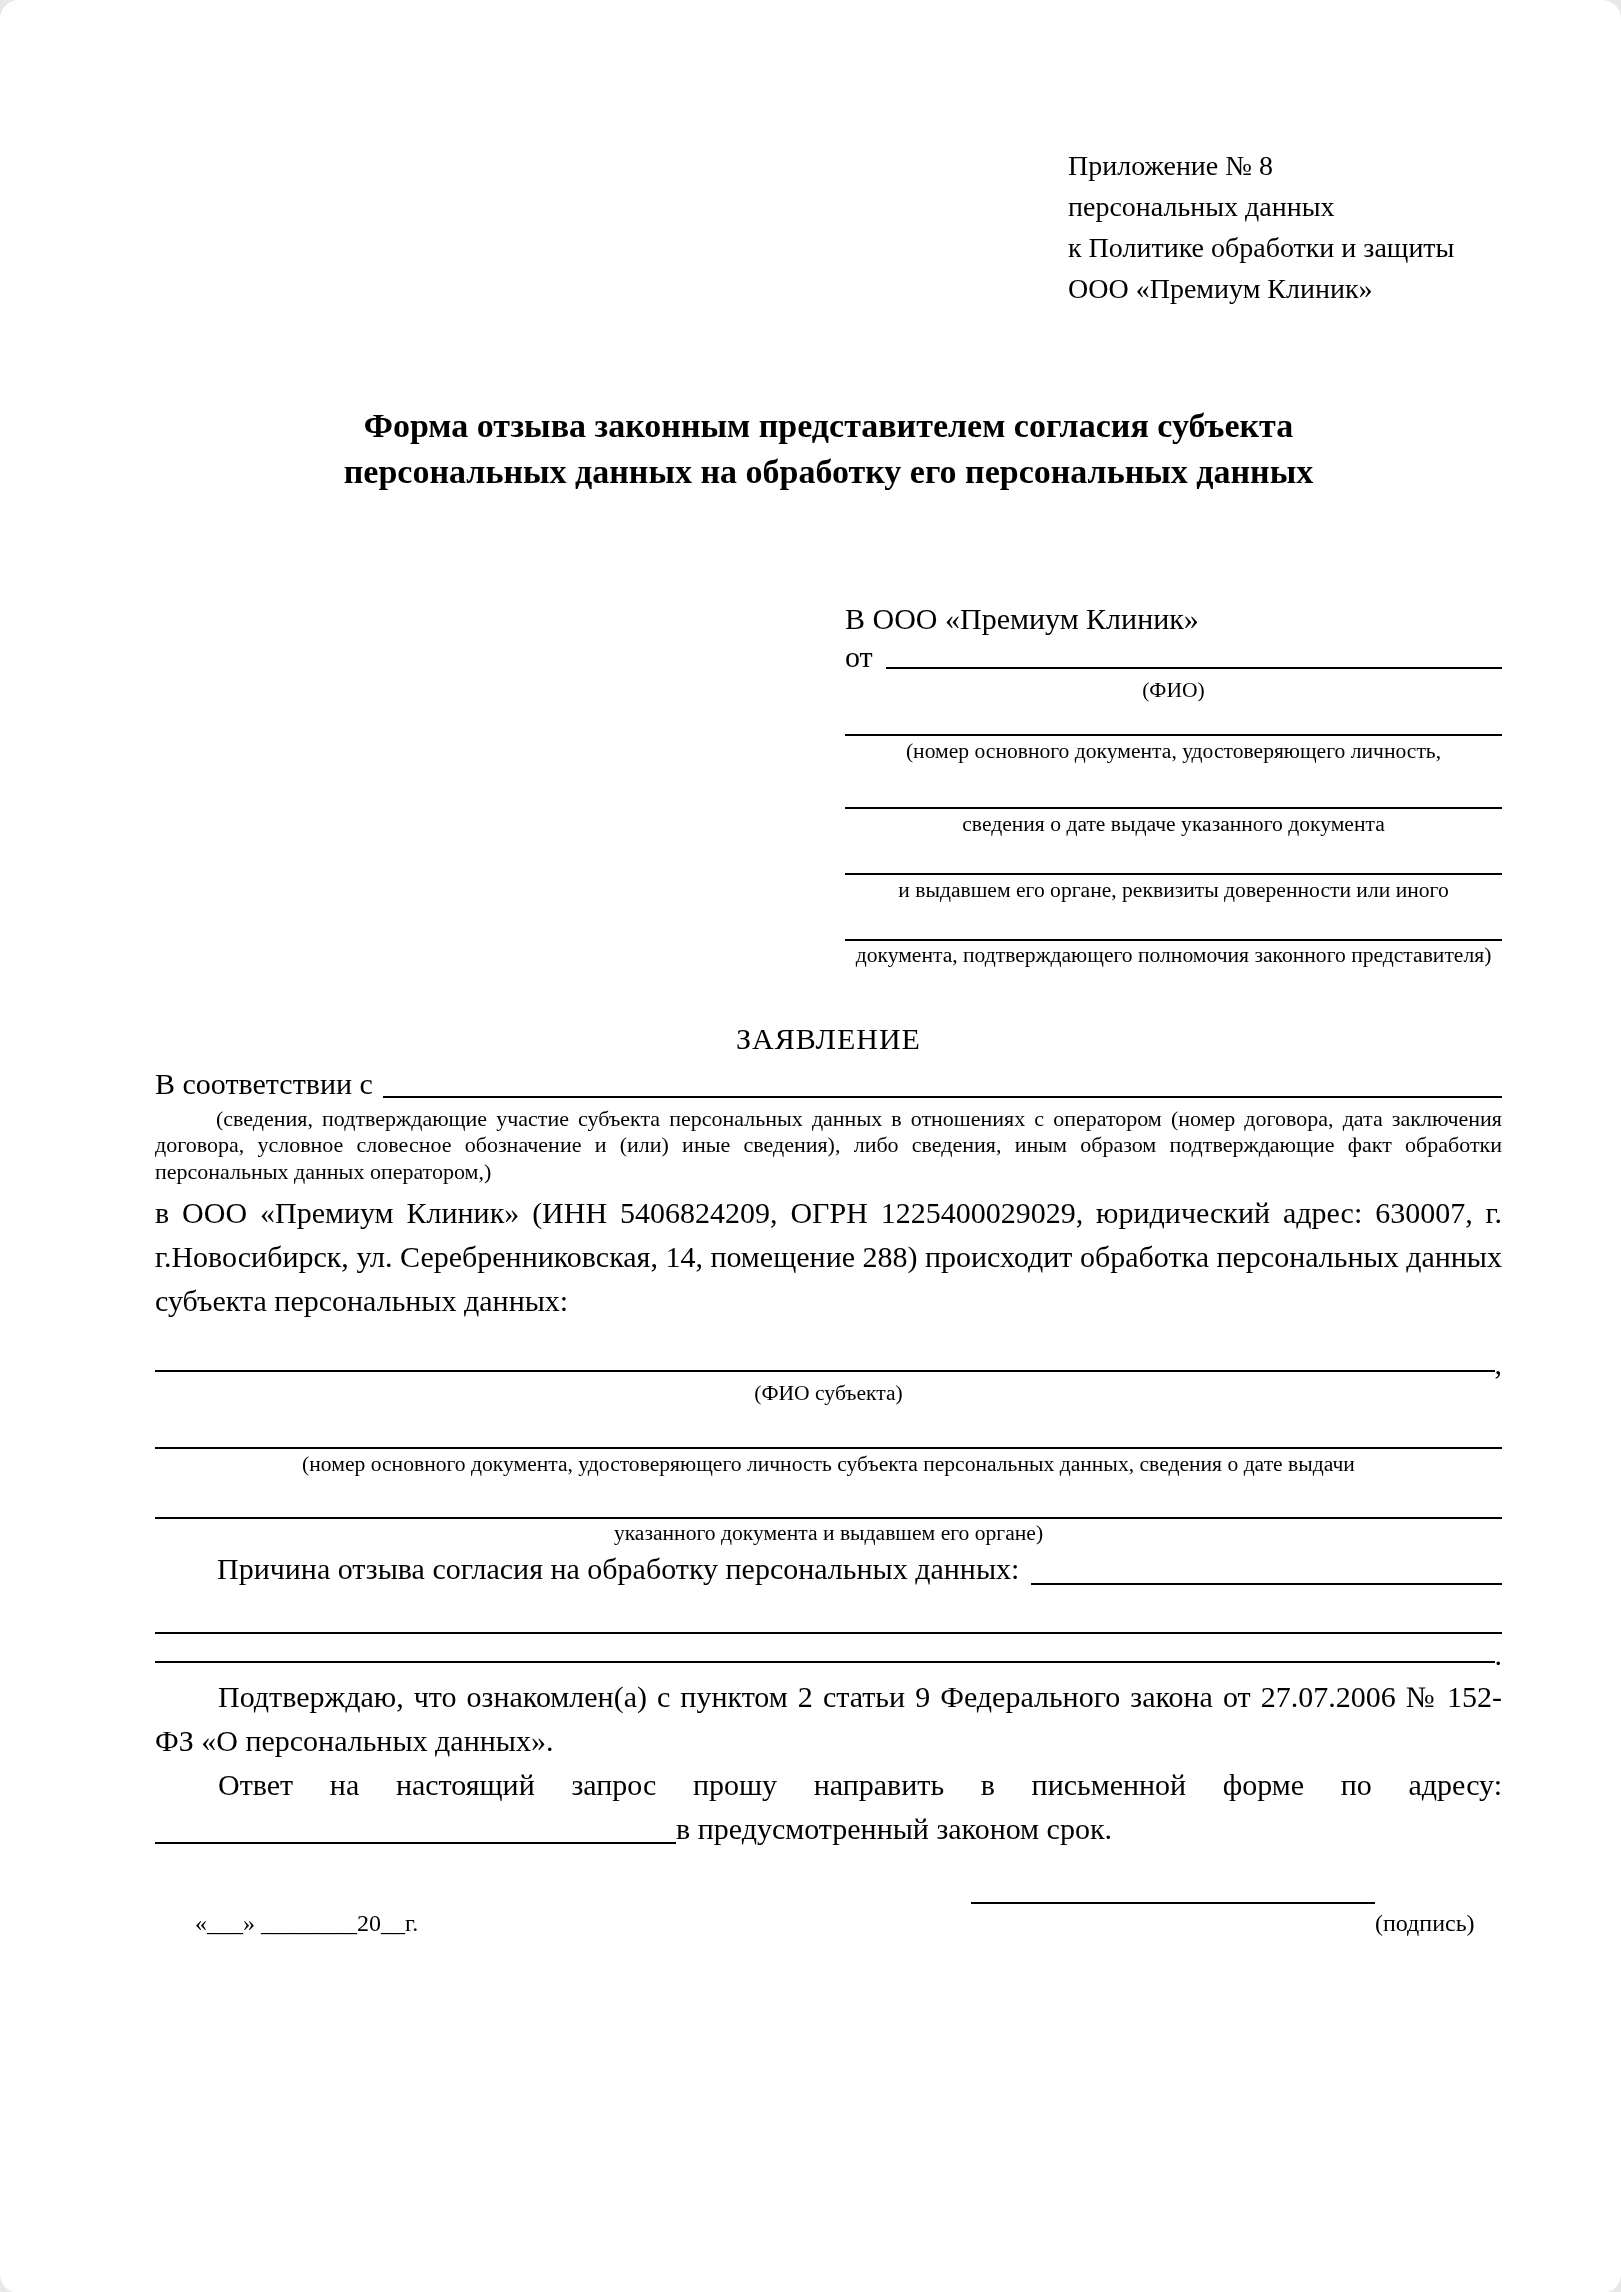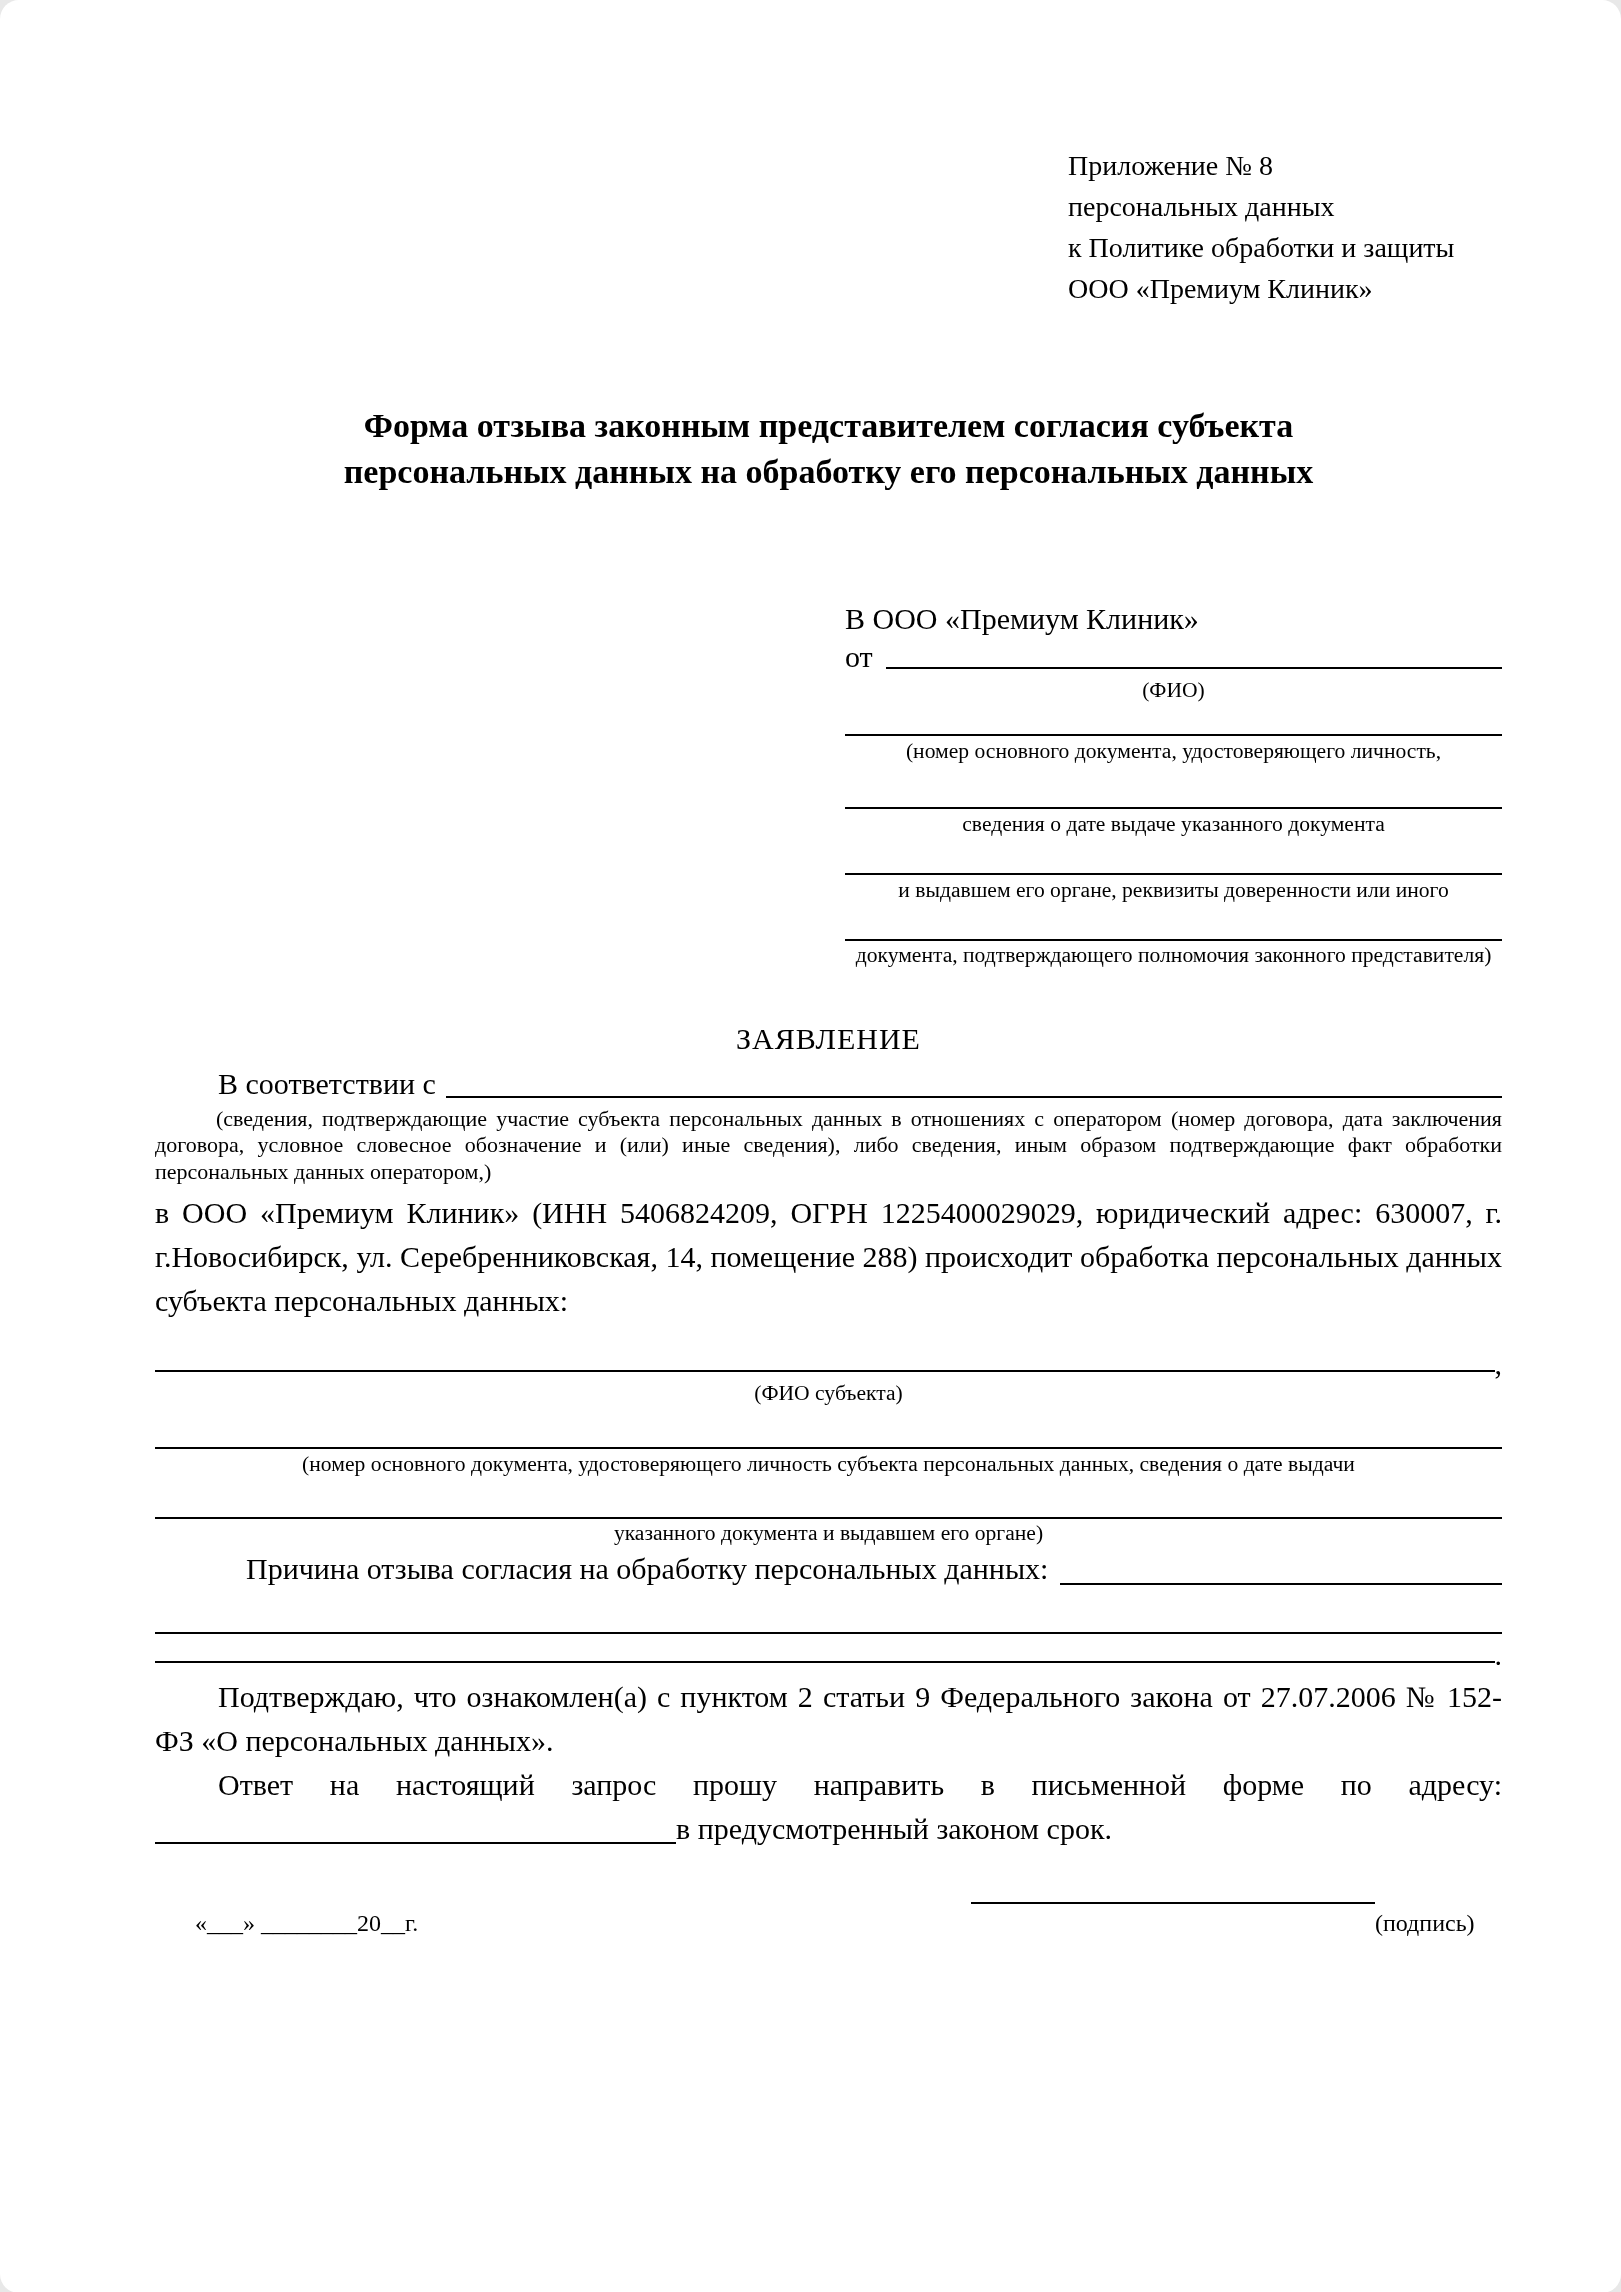--- a/index.html
+++ b/index.html
@@ -62,34 +62,34 @@
 
   
   .stmt-heading {
     margin-top: 49px;
     font-size: 30px;
     line-height: 41px;
     text-align: center;
     letter-spacing: 1px;
   }
   .accordance-row { display: flex; align-items: flex-end; font-size: 30px; line-height: 41px; margin-top: 3.9px; }
-  .accordance-row .lbl { white-space: nowrap; margin-left: 63px; padding-right: 9.8px; }
+  .accordance-row .lbl { white-space: nowrap; padding-right: 9.8px; }
   .small-note { margin-top: 2px; font-size: 22px; line-height: 26.5px; text-align: justify; text-indent: 61px; }
 
   .operator-para { margin-top: 5.9px; }
 
   .line-row { display: flex; align-items: flex-end; font-size: 30px; line-height: 29px; }
   .subject-line { margin-top: 25.5px; }
   .doc-line-1 { height: 41px; }
   .doc-line-2 { height: 39px; }
 
   .withdraw-para { margin-top: 7.8px; }
 
   .reason-row { display: flex; align-items: flex-end; font-size: 30px; line-height: 44px; }
-  .reason-row .lbl { white-space: nowrap; margin-left: 91px; padding-right: 11.8px; text-align: center; }
+  .reason-row .lbl { white-space: nowrap; margin-left: 62px; padding-right: 11.8px; text-align: center; }
 
   .blank-1 { height: 41px; }
   .blank-row { margin-top: 0; height: 35px; align-items: flex-end; }
 
   .confirm-para { margin-top: 5.9px; }
 
   .reply-tail-row { display: flex; align-items: flex-end; font-size: 30px; line-height: 44px; }
   .reply-tail-row .address-rule { width: 521px; flex: 0 0 auto; border-bottom: 2.9px solid #000; margin-bottom: 6.9px; }
   .reply-tail-row .tail { white-space: nowrap; }
 

